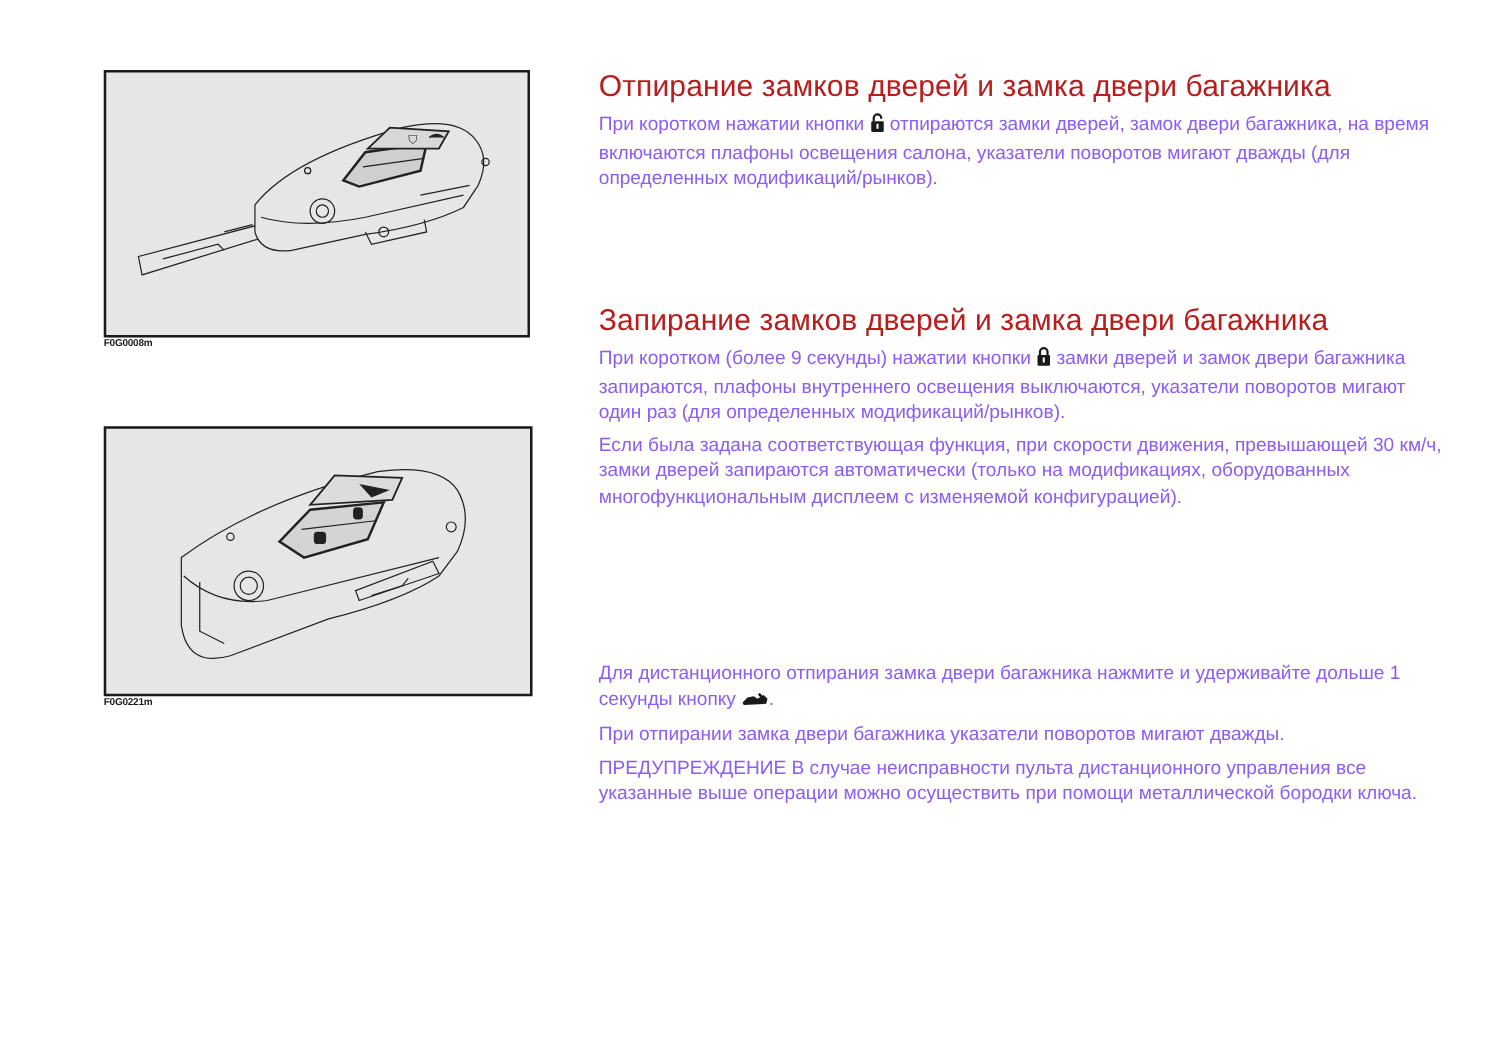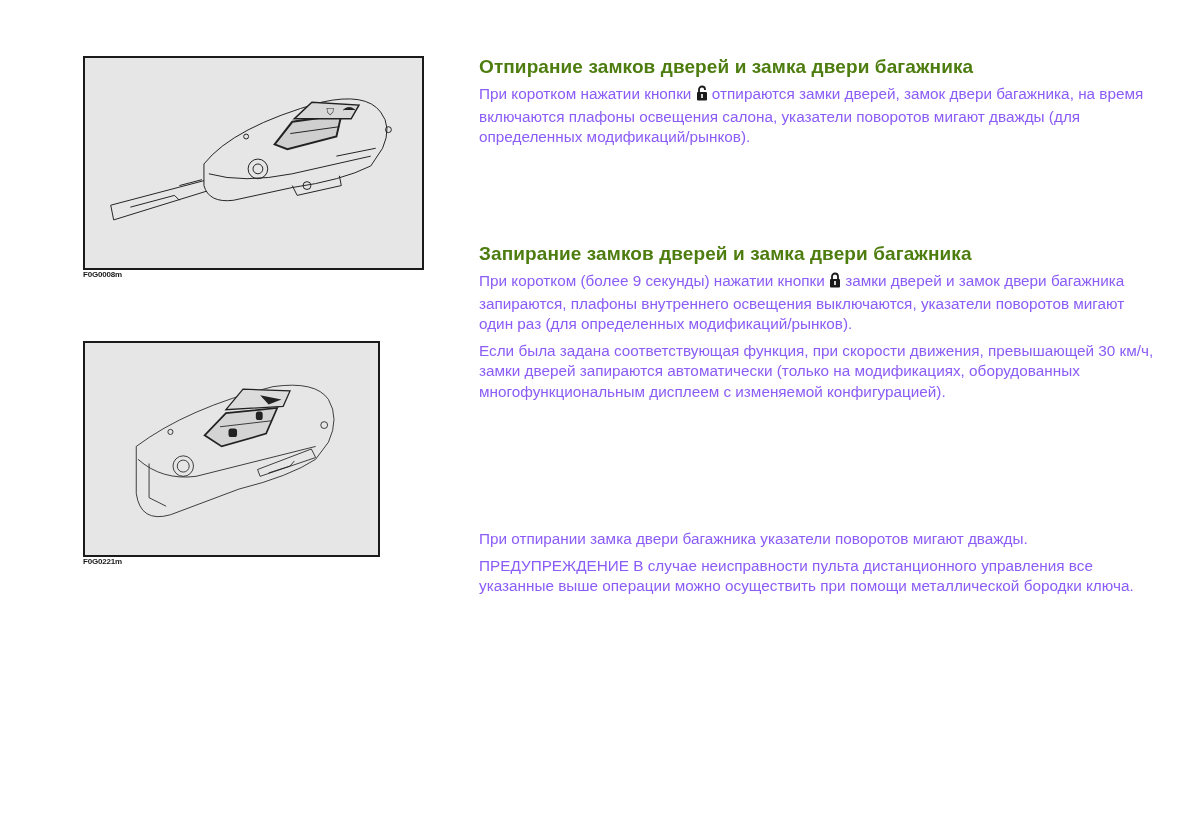--- a/index.html
+++ b/index.html
@@ -5,26 +5,26 @@
   html, body { margin: 0; padding: 0; background: #ffffff; }
   body { width: 1191px; height: 839px; position: relative; overflow: hidden;
          font-family: "Liberation Sans", sans-serif; color: #1a1a1a; }
   .figure { position: absolute; left: 83px; width: 341px; }
   .figure .frame { width: 100%; background: #e6e6e6; border: 2px solid #1a1a1a;
                    box-sizing: border-box; position: relative; }
   .figure .caption { font-size: 8px; font-weight: bold;
                      margin-top: 0; letter-spacing: -0.2px; }
   #fig1 { top: 56px; }
   #fig1 .frame { height: 214px; }
-  #fig2 { top: 341px; width: 297px; }
+  #fig2 { top: 341px; width: 343px; }
   #fig2 .frame { height: 216px; }
   .figure svg { position: absolute; left: 0; top: 0; width: 100%; height: 100%; }
 
   .text-col { position: absolute; left: 479px; top: 56px; width: 680px; }
-  .section h2 { font-size: 19px; font-weight: bold; margin: 0 0 6px 0; color: #4d7c0f;
+  .section h2 { font-size: 24px; font-weight: normal; margin: 0 0 6px 0; color: #b91c1c;
                 letter-spacing: 0.1px; }
   .section p { font-size: 15.3px; line-height: 20.5px; margin: 0 0 6px 0; color: #8b5cf6; }
   #sec1 { position: absolute; top: 0; }
   #sec2 { position: absolute; top: 187px; }
   #sec3 { position: absolute; top: 473px; }
   .inline-icon { display: inline-block; vertical-align: -2px; }
 </style>
 </head>
 <body>
 
@@ -102,17 +102,21 @@
     <h2>Запирание замков дверей и замка двери багажника</h2>
     <p><span>При коротком (более 9 секунды) нажатии кнопки </span><span class="inline-icon"><svg width="12" height="16" viewBox="0 0 12 16">
             <path d="M3 7 V4.5 a3 3 0 0 1 6 0 V7" stroke="#1a1a1a" stroke-width="1.8" fill="none"></path>
             <rect x="1" y="7" width="10" height="8.5" rx="1" fill="#1a1a1a"></rect>
             <rect x="5.2" y="9" width="1.6" height="4" fill="#fff"></rect>
           </svg></span><span> замки дверей и замок двери багажника запираются, плафоны внутреннего освещения выключаются, указатели поворотов мигают один раз (для определенных модификаций/рынков).</span></p>
     <p>Если была задана соответствующая функция, при скорости движения, превышающей 30 км/ч, замки дверей запираются автоматически (только на модификациях, оборудованных многофункциональным дисплеем с изменяемой конфигурацией).</p>
   </div>
 
   <div class="section" id="sec3">
+    <p><span>Для дистанционного отпирания замка двери багажника нажмите и удерживайте дольше 1 секунды кнопку </span><span class="inline-icon"><svg width="22" height="12" viewBox="0 0 22 12">
+            <path d="M1 8 L5 4 L10 3 L13 5 L18 2 L21 5 L20 9 L2 10 Z" fill="#1a1a1a"></path>
+            <path d="M14 1 L19 6" stroke="#1a1a1a" stroke-width="2"></path>
+          </svg></span><span>.</span></p>
     <p>При отпирании замка двери багажника указатели поворотов мигают дважды.</p>
     <p>ПРЕДУПРЕЖДЕНИЕ В случае неисправности пульта дистанционного управления все указанные выше операции можно осуществить при помощи металлической бородки ключа.</p>
   </div>
 
 </div>
 
 </body></html>

